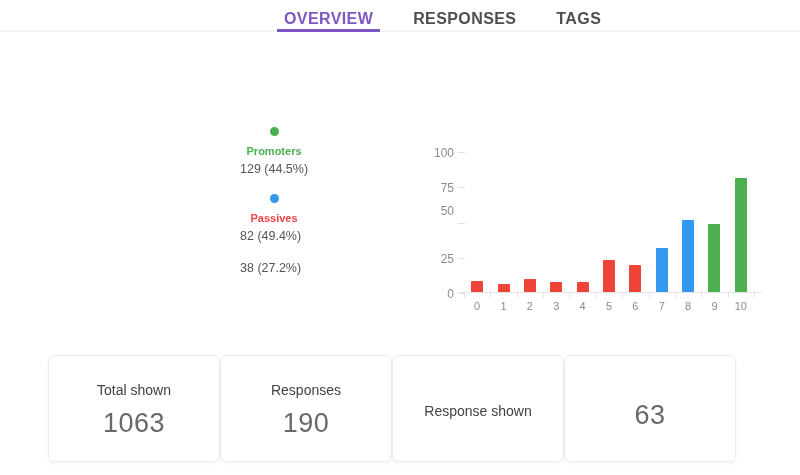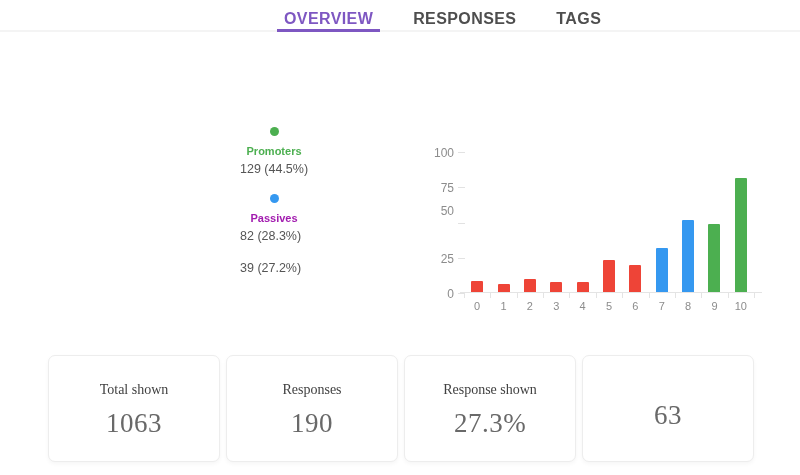--- a/index.html
+++ b/index.html
@@ -44,21 +44,21 @@
   .chart { position:absolute; left:437px; top:140px; width:330px; height:180px; }
   .plot { position:absolute; left:27px; top:12px; width:290px; height:141px; }
   .axis-x { position:absolute; left:-4px; right:-8px; bottom:0; height:1px; background:#e4e4e4; }
   .bar { position:absolute; bottom:1px; width:12px; border-radius:1px 1px 0 0; }
   .btick { position:absolute; bottom:-5px; width:1px; height:5px; background:#e4e4e4; }
   .ytick-label { position:absolute; width:24px; text-align:right; font-size:12px; color:#8c8c8c; }
   .ytick-dash { position:absolute; width:7px; height:1px; background:#e2e2e2; }
   .xlabel { position:absolute; top:148px; text-align:center; font-size:11px; color:#8c8c8c; }
 
   
-  .cards { position:absolute; left:48px; top:355px; display:flex; gap:6px;font-family:Liberation Serif, serif; }
+  .cards { position:absolute; left:48px; top:355px; display:flex; gap:0; }
   .card {
     box-sizing:border-box; width:172px; height:107px; background:#fff;
     border:1px solid #ededed; border-radius:7px; box-shadow:0 2px 4px rgba(0,0,0,.04);
     display:flex; flex-direction:column; align-items:center; justify-content:center; padding-top:4px;
   }
   .card-label { font-size:14px; color:#414141; }
   .card-value { font-size:27px; color:#696969; margin-top:10px; letter-spacing:.5px; }
 </style>
 </head>
 <body>
@@ -76,28 +76,28 @@
 
   <div class="legend" id="legend">
       <div class="legend-item">
         <div class="legend-head" style="color: rgb(76, 175, 80);">
           <span class="legend-dot" style="background: rgb(76, 175, 80);"></span>
           <span>Promoters</span>
         </div>
         <div class="legend-detail">129 (44.5%)</div>
       </div>
       <div class="legend-item">
-        <div class="legend-head" style="color: #a21caf; justify-content: center;">
+        <div class="legend-head" style="color: #ef4444; justify-content: center;">
           <span class="legend-dot" style="background: rgb(53, 152, 240);"></span>
           <span>Passives</span>
         </div>
-        <div class="legend-detail">82 (28.3%)</div>
+        <div class="legend-detail">82 (49.4%)</div>
       </div>
       <div class="legend-item">
-        <div class="legend-detail">39 (27.2%)</div>
+        <div class="legend-detail">38 (27.2%)</div>
       </div>
     </div>
 
 
   <div class="chart">
     <div class="plot" id="plot">
       <div class="axis-x"></div>
     <div class="ytick-label" style="left: -34px; top: 135px;">0</div>
         <div class="ytick-dash" style="left: -6px; top: 141px;"></div>
         <div class="ytick-label" style="left: -34px; top: 99.75px;">25</div>
@@ -149,20 +149,19 @@
       <div class="card">
         <div class="card-label">Total shown</div>
         <div class="card-value">1063</div>
       </div>
       <div class="card">
         <div class="card-label">Responses</div>
         <div class="card-value">190</div>
       </div>
       <div class="card">
         <div class="card-label">Response shown</div>
-        <div class="card-value">27.3%</div>
       </div>
       <div class="card">
         <div class="card-value">63</div>
       </div>
     </footer>
 
 </div>
 
 </body></html>

